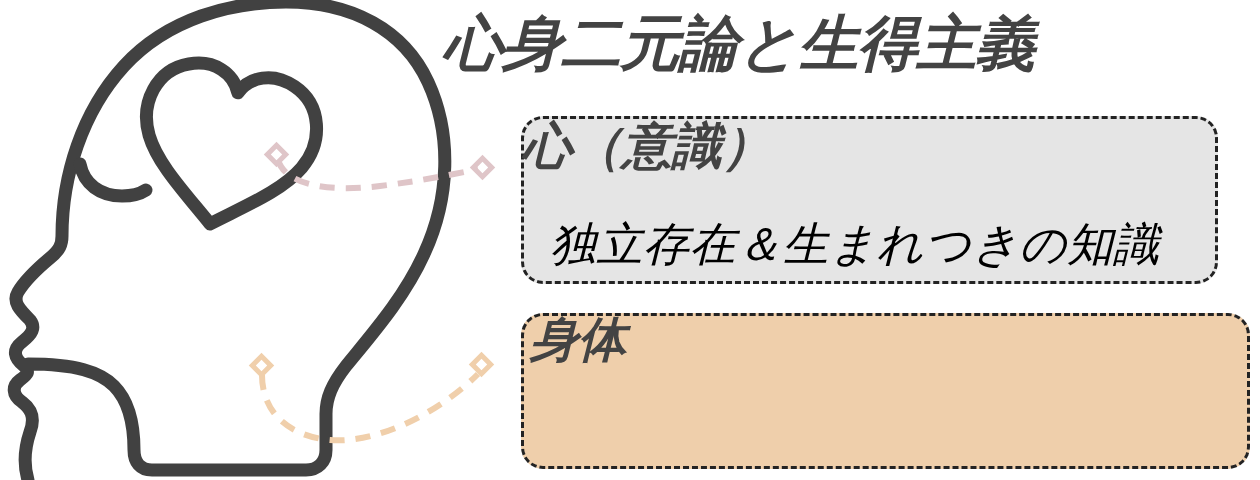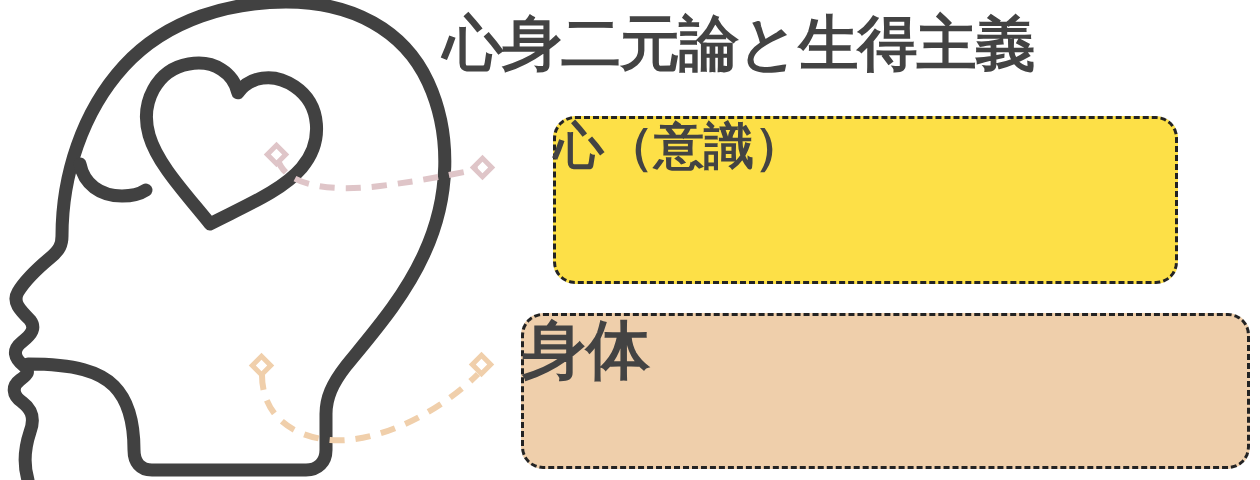--- a/index.html
+++ b/index.html
@@ -13,20 +13,21 @@
     overflow: hidden;
     font-family: "Liberation Sans", "DejaVu Sans", sans-serif;
     position: relative;
   }
 
   #stage {
     position: relative;
     width: 1260px;
     height: 480px;
     background: #ffffff;
+    font-style: italic;
   }
 
   
   #illustration {
     position: absolute;
     left: 0;
     top: 0;
     width: 500px;
     height: 480px;
   }
@@ -49,24 +50,23 @@
   .concept-box {
     position: absolute;
     box-sizing: border-box;
     border: 3px dashed #232323;
     border-radius: 22px;
   }
 
   #box-mind {
     left: 521px;
     top: 116px;
-    width: 625px;
+    width: 697px;
     height: 168px;
-    background: #fde047;
-    margin-left: 32px;
+    background: #e5e5e5;
   }
 
   #box-body {
     left: 521px;
     top: 313px;
     width: 729px;
     height: 156px;
     background: #efcfab;
   }
 
@@ -77,21 +77,22 @@
     font-size: 50px;
     font-weight: bold;
     color: #434343;
     letter-spacing: 0px;
     line-height: 1.25;
     white-space: nowrap;
   }
 
   #box-body .box-heading {
     top: -6px;
-    font-size: 64px;
+    font-size: 48px;
+    margin-left: 8px;
   }
 
   .box-detail {
     position: absolute;
     left: 28px;
     font-size: 47px;
     font-weight: normal;
     color: #000000;
     white-space: nowrap;
     font-family: "DejaVu Sans", "Liberation Sans", sans-serif;
@@ -166,19 +167,20 @@
              C 262 412 288 436 330 440
              C 380 444 442 410 478 374"></path>
     <rect x="255" y="359" width="13" height="13" transform="rotate(45 261.5 365.5)" fill="none" stroke="#f0cfab" stroke-width="5"></rect>
     <rect x="475" y="358" width="13" height="13" transform="rotate(45 481.5 364.5)" fill="none" stroke="#f0cfab" stroke-width="5"></rect>
   </svg>
 
   <div id="page-title">心身二元論と生得主義</div>
 
   <div id="box-mind" class="concept-box">
     <div class="box-heading">心（意識）</div>
+    <div class="box-detail">独立存在＆生まれつきの知識</div>
   </div>
 
   <div id="box-body" class="concept-box">
     <div class="box-heading">身体</div>
   </div>
 
 </div>
 
 </body></html>

